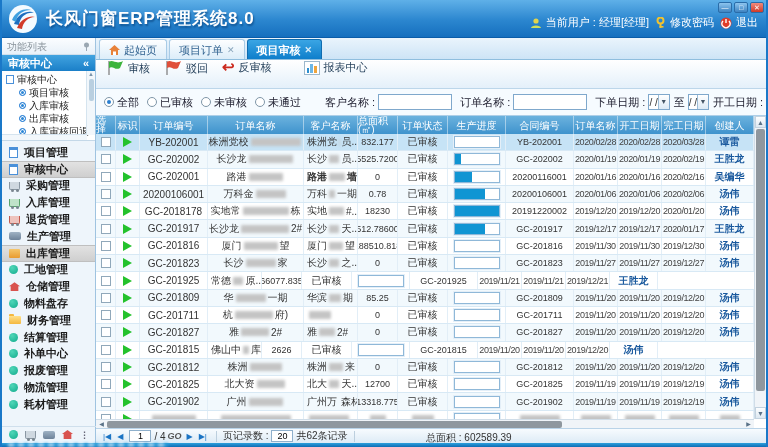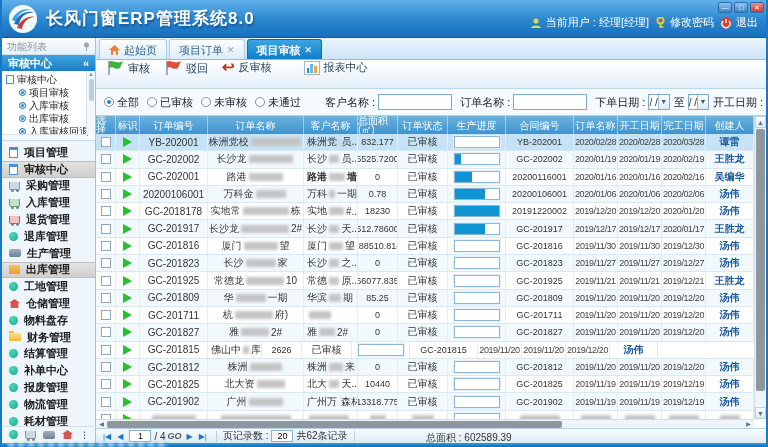--- a/index.html
+++ b/index.html
@@ -201,24 +201,20 @@
         </div>
         <div class="mi">
           <span class="ic ic-cart green"></span>
           <span>入库管理</span>
         </div>
         <div class="mi">
           <span class="ic ic-cart red"></span>
           <span>退货管理</span>
         </div>
         <div class="mi">
-          <span class="ic ic-dot"></span>
-          <span>退库管理</span>
-        </div>
-        <div class="mi">
           <span class="ic ic-mach"></span>
           <span>生产管理</span>
         </div>
         <div class="mi sel">
           <span class="ic ic-fact"></span>
           <span>出库管理</span>
         </div>
         <div class="mi">
           <span class="ic ic-dot"></span>
           <span>工地管理</span>
@@ -590,21 +586,20 @@
             <div class="td c-creator" style="width: 48px;">汤伟</div>
           </div>
           <div class="tr">
             <div class="td" style="width: 20px;">
               <span class="cb"></span>
             </div>
             <div class="td" style="width: 24px;">
               <span class="ptri"></span>
             </div>
             <div class="td" style="width: 68px;">GC-201925</div>
-            <div class="td" style="width: 96px;">常德龙<span class="redact" style="width: 38px;"></span>10</div>
             <div class="td l" style="width: 54px;">常德<span class="redact" style="width: 14px;"></span>原..</div>
             <div class="td" style="font-size: 9px; width: 40px;">266077.835..</div>
             <div class="td" style="width: 50px;">已审核</div>
             <div class="td" style="width: 58px;">
               <span class="pbox">
                 <span class="pfill" style="display: block; width: 0%;"></span>
               </span>
             </div>
             <div class="td" style="font-size: 9px; width: 68px;">GC-201925</div>
             <div class="td c-date" style="width: 44px;">2019/11/21</div>
@@ -731,21 +726,21 @@
           <div class="tr">
             <div class="td" style="width: 20px;">
               <span class="cb"></span>
             </div>
             <div class="td" style="width: 24px;">
               <span class="ptri"></span>
             </div>
             <div class="td" style="width: 68px;">GC-201825</div>
             <div class="td" style="width: 96px;">北大资<span class="redact" style="width: 28px;"></span></div>
             <div class="td l" style="width: 54px;">北大<span class="redact" style="width: 12px;"></span>天..</div>
-            <div class="td" style="font-size: 9px; width: 40px;">10440</div>
+            <div class="td" style="font-size: 9px; width: 40px;">12700</div>
             <div class="td" style="width: 50px;">已审核</div>
             <div class="td" style="width: 58px;">
               <span class="pbox">
                 <span class="pfill" style="display: block; width: 0%;"></span>
               </span>
             </div>
             <div class="td" style="font-size: 9px; width: 68px;">GC-201825</div>
             <div class="td c-date" style="width: 44px;">2019/11/19</div>
             <div class="td c-date" style="width: 44px;">2019/11/19</div>
             <div class="td c-date" style="width: 44px;">2019/12/19</div>

